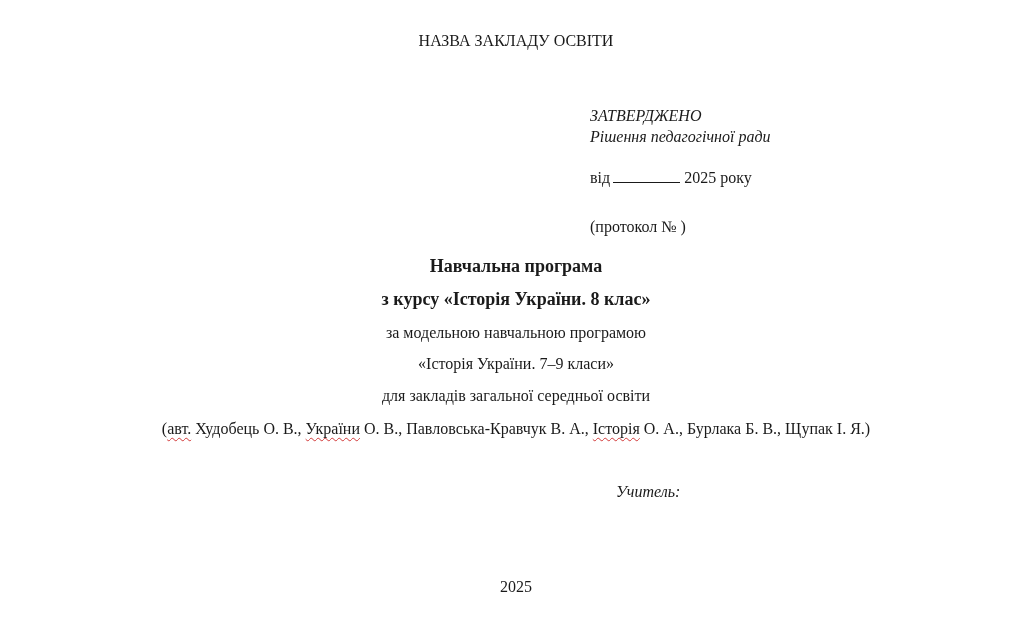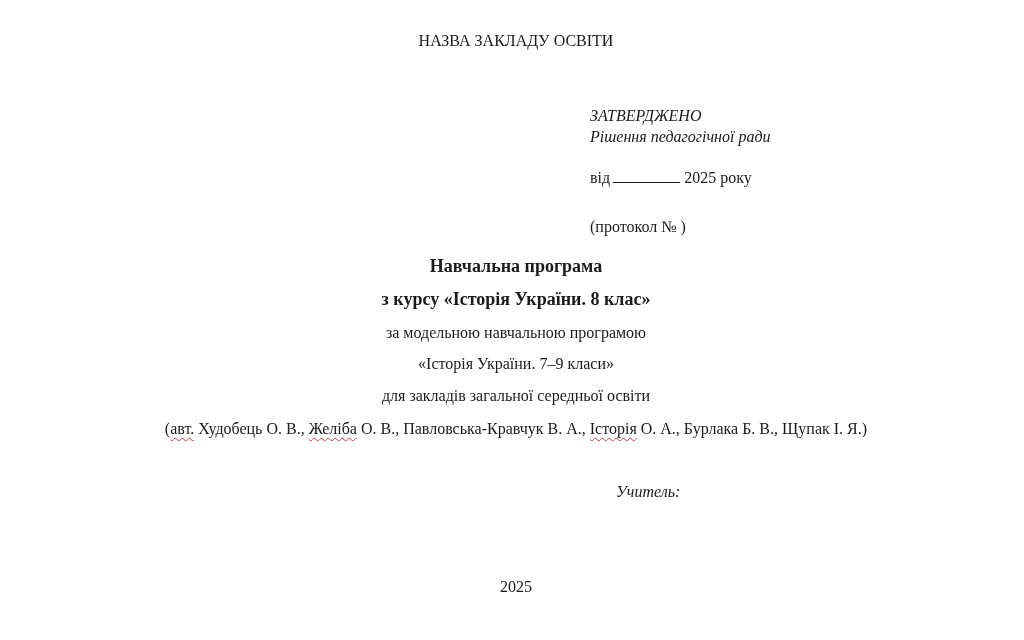--- a/index.html
+++ b/index.html
@@ -66,20 +66,20 @@
   </div>
 
   <div class="line center bold" style="top:255px;">Навчальна програма</div>
   <div class="line center bold" style="top:288px;">з курсу «Історія України. 8 клас»</div>
 
   <div class="line center" style="top:323px;">за модельною навчальною програмою</div>
   <div class="line center" style="top:354px;">«Історія України. 7–9 класи»</div>
   <div class="line center" style="top:386px;">для закладів загальної середньої освіти</div>
 
   <div class="line center" style="top:419px;">
-    <span>(</span><span class="spell">авт.</span><span> Худобець О. В., </span><span class="spell">Желіба</span><span> О. В., Павловська-Кравчук В. А., </span><span class="spell">Історія</span><span> О. А., Бурлака Б. В., Щупак І. Я.)</span>
+    <span>(</span><span class="spell">авт.</span><span> Худобець О. В., </span><span class="spell">України</span><span> О. В., Павловська-Кравчук В. А., </span><span class="spell">Історія</span><span> О. А., Бурлака Б. В., Щупак І. Я.)</span>
   </div>
 
   <div class="line" style="top:482px; left:616px;font-style:italic;">Учитель:</div>
 
   <div class="line center" style="top:577px;">2025</div>
 
 </div>
 
 </body></html>

